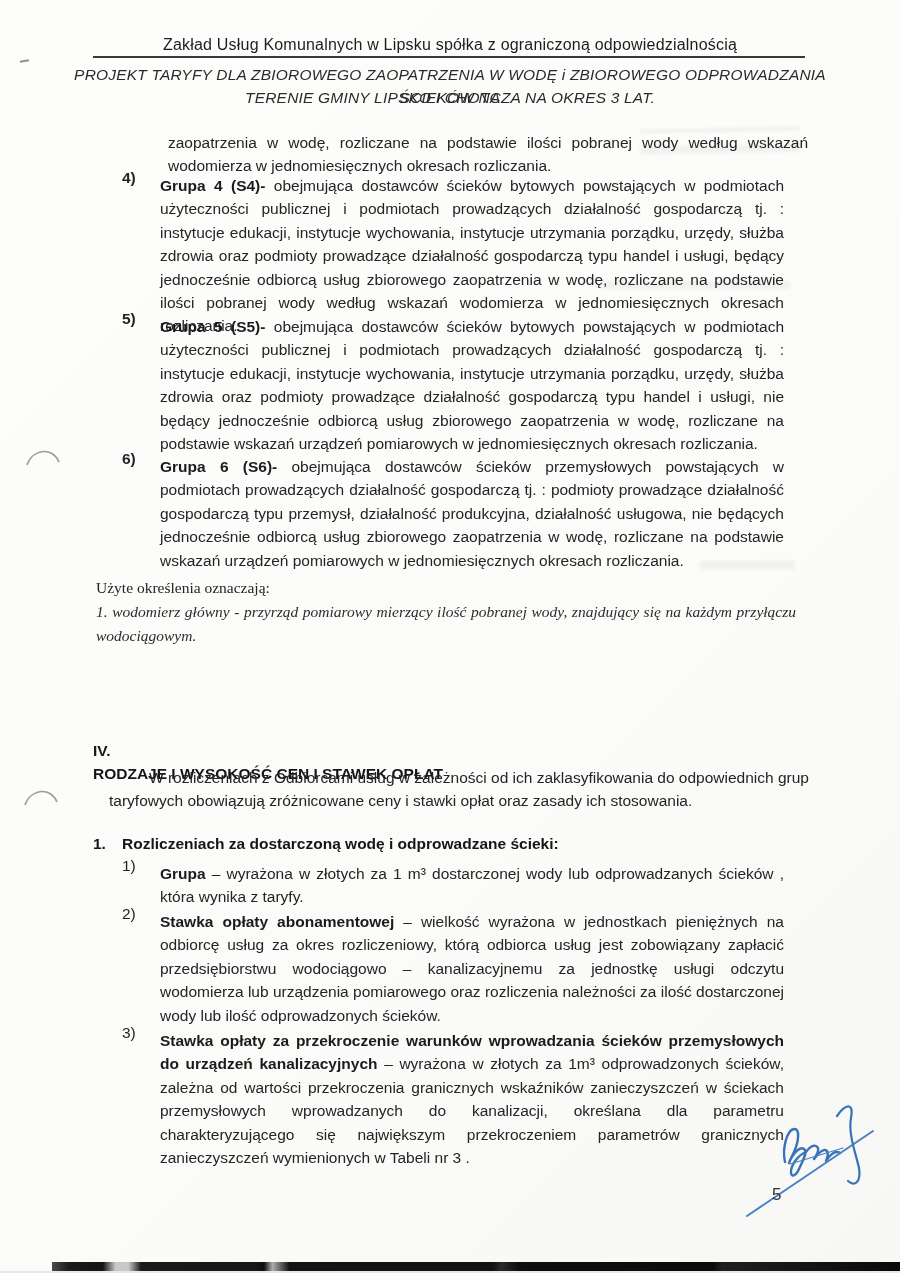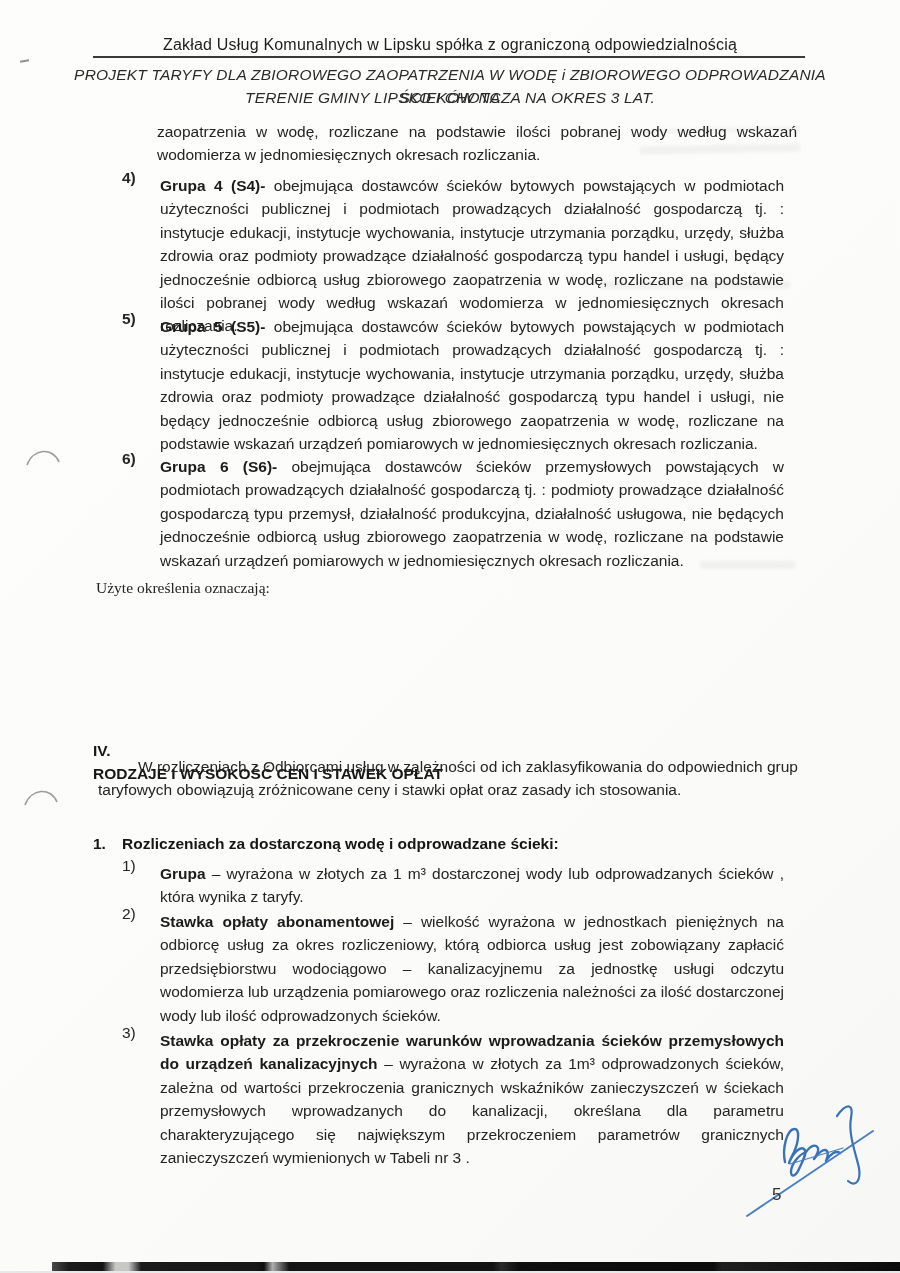--- a/index.html
+++ b/index.html
@@ -15,21 +15,21 @@
     overflow:hidden;
   }
   .abs{position:absolute;}
   
   .org-line{left:60px;top:33px;width:780px;text-align:center;font-size:16px;color:#1d1d1d;letter-spacing:.2px;}
   .rule{left:93px;top:56px;width:712px;border-top:2.5px solid #3a3a3a;}
   .doc-title{left:55px;width:790px;text-align:center;font-style:italic;font-size:15.5px;color:#2a2a2a;letter-spacing:.2px;}
   .t1{top:63px;}
   .t2{top:86px;}
   
-  .para{margin:5px;text-align:justify;}
+  .para{margin:16px;text-align:justify;}
   .intro{left:152px;top:115px;width:640px;}
   .li{left:122px;width:670px;display:flex;}
   .li .num{width:30px;flex:none;font-weight:700;}
   .li.plain .num{font-weight:400;}
   .li .txt{flex:1;margin:8px;text-align:justify;}
   b{font-weight:700;color:#1b1b1b;}
   .defs{left:96px;top:576px;width:700px;line-height:24.2px;font-family:Liberation Serif, serif;}
   .defs .def-item{font-style:italic;color:#2c2c2c;margin:0;text-align:justify;}
   .defs .defs-intro{margin:0;}
   .sec-head{left:93px;display:flex;font-weight:700;color:#161616;}
@@ -83,20 +83,21 @@
     <span class="num">5)</span>
     <p class="txt"><b>Grupa 5 (S5)-</b><span> obejmująca dostawców ścieków bytowych powstających w podmiotach użyteczności publicznej  i podmiotach prowadzących działalność gospodarczą tj. :  instytucje edukacji, instytucje wychowania, instytucje utrzymania porządku, urzędy, służba zdrowia oraz podmioty prowadzące działalność gospodarczą  typu handel i usługi, nie będący jednocześnie odbiorcą usług zbiorowego zaopatrzenia w wodę, rozliczane na podstawie wskazań urządzeń pomiarowych  w jednomiesięcznych okresach rozliczania.</span></p>
   </div>
   <div class="abs li" style="top:447px">
     <span class="num">6)</span>
     <p class="txt"><b>Grupa 6 (S6)-</b><span> obejmująca dostawców ścieków przemysłowych powstających w podmiotach prowadzących działalność gospodarczą tj. :  podmioty prowadzące działalność gospodarczą typu przemysł, działalność produkcyjna, działalność usługowa, nie  będących jednocześnie odbiorcą usług zbiorowego zaopatrzenia w wodę,  rozliczane na podstawie wskazań urządzeń pomiarowych  w jednomiesięcznych okresach rozliczania.</span></p>
   </div>
 
   <div class="abs defs">
     <p class="defs-intro">Użyte określenia oznaczają:</p>
+    <p class="def-item">1. wodomierz główny - przyrząd pomiarowy mierzący ilość pobranej wody, znajdujący się na każdym przyłączu wodociągowym.</p>
   </div>
 
   <div class="abs sec-head sec4-head">
     <span class="num">IV.</span>
     <span>RODZAJE I WYSOKOŚĆ CEN I STAWEK OPŁAT</span>
   </div>
   <p class="abs para sec4-para">W rozliczeniach z Odbiorcami usług w zależności od ich zaklasyfikowania do odpowiednich grup taryfowych  obowiązują zróżnicowane ceny i stawki opłat oraz zasady ich stosowania.</p>
 
   <div class="abs sec-head sub1-head">
     <span class="num">1.</span>

